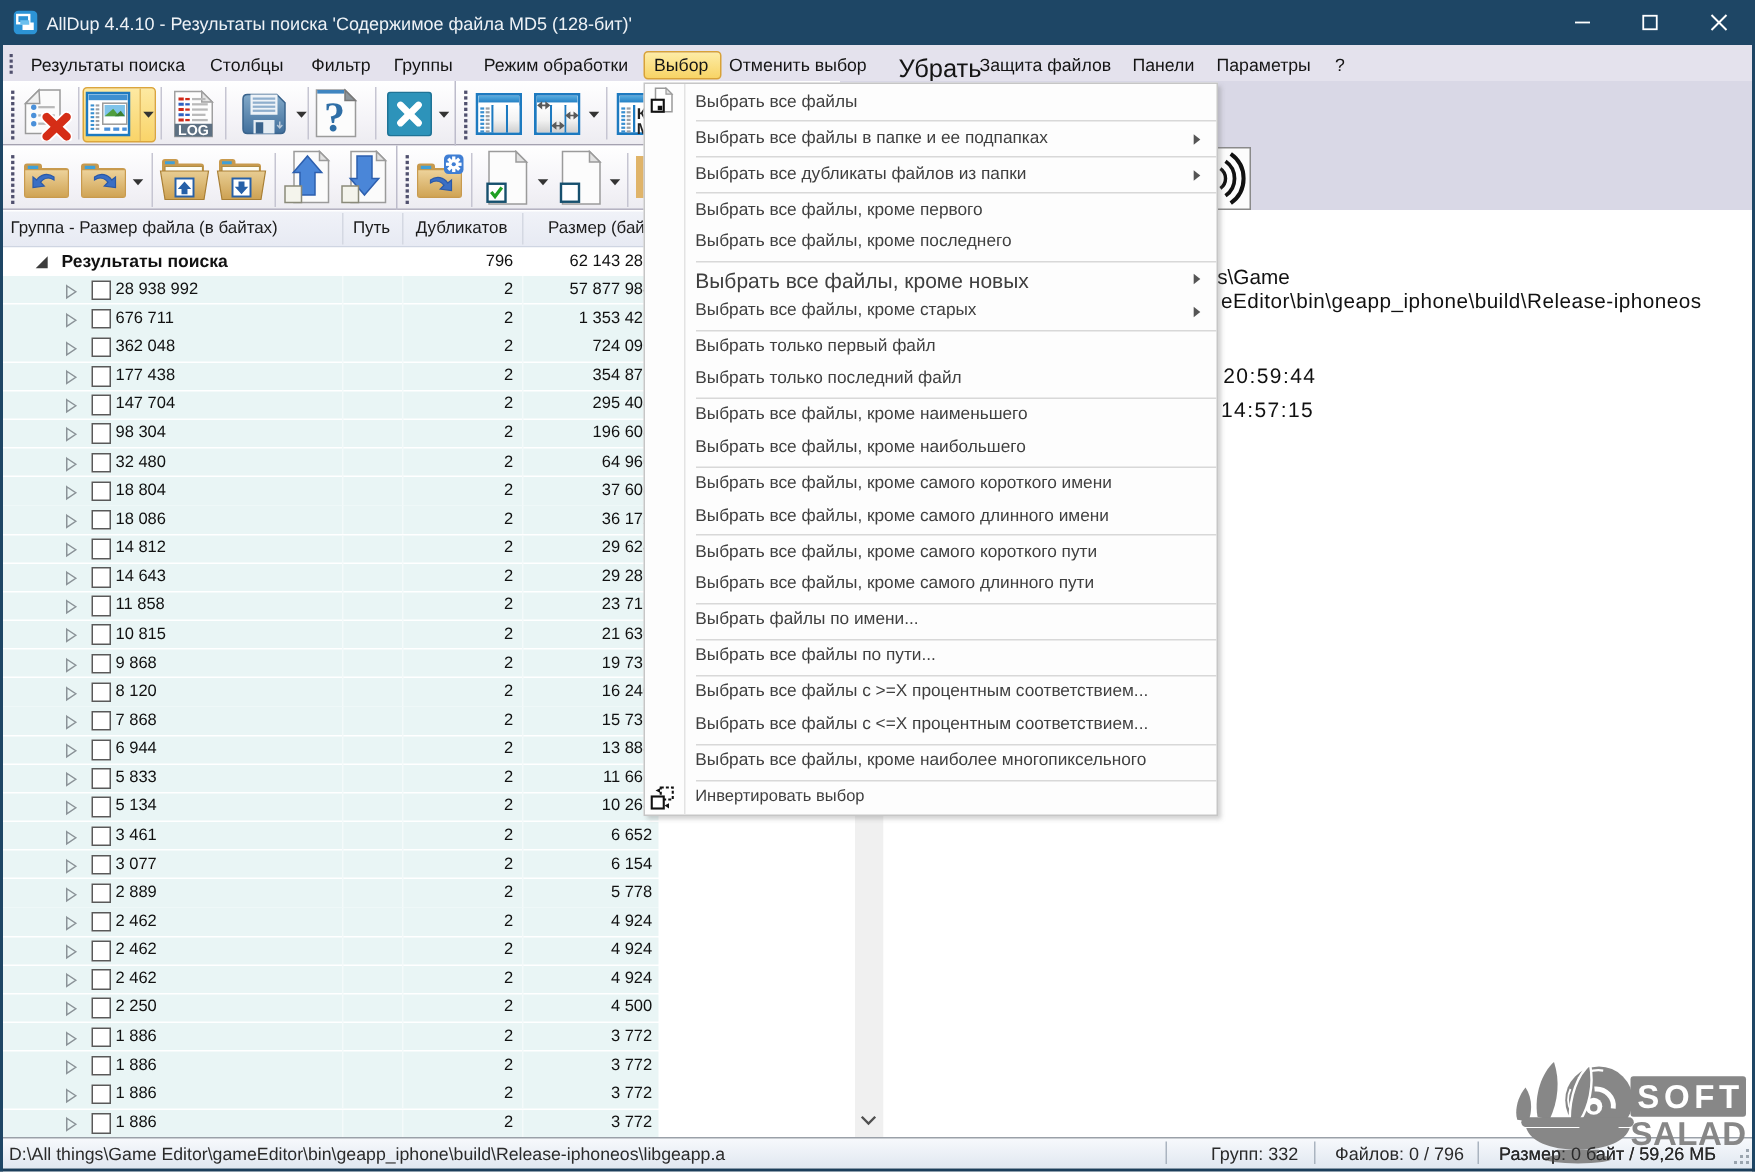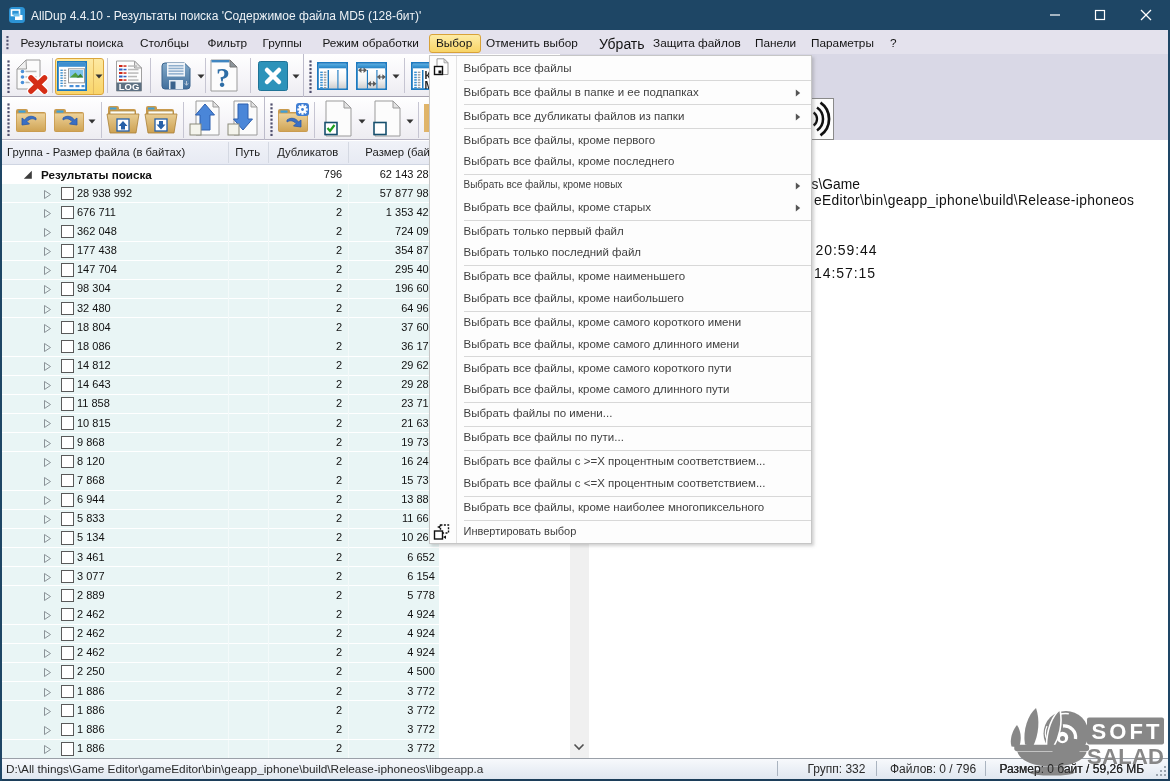--- a/index.html
+++ b/index.html
@@ -29,21 +29,21 @@
       <rect x="6.4" y="17.1" width="2.1" height="2.1" fill="#50506e"></rect>
     </svg>
     <div class="abs" style="left:429px;top:33.5px;width:51.5px;height:19px;border:1px solid #d8a238;border-radius:3px;background:linear-gradient(#fdeca6,#f8d466);"></div>
     <div class="abs" style="left:20.5px;top:36.2px;font-size:11.8px;color:#141414;white-space:nowrap;">Результаты поиска</div>
     <div class="abs" style="left:140px;top:36.2px;font-size:11.8px;color:#141414;white-space:nowrap;">Столбцы</div>
     <div class="abs" style="left:207.5px;top:36.2px;font-size:11.8px;color:#141414;white-space:nowrap;">Фильтр</div>
     <div class="abs" style="left:262.5px;top:36.2px;font-size:11.8px;color:#141414;white-space:nowrap;">Группы</div>
     <div class="abs" style="left:322.5px;top:36.2px;font-size:11.8px;color:#141414;white-space:nowrap;">Режим обработки</div>
     <div class="abs" style="left:436px;top:36.2px;font-size:11.8px;color:#141414;white-space:nowrap;">Выбор</div>
     <div class="abs" style="left:486px;top:36.2px;font-size:11.8px;color:#141414;white-space:nowrap;">Отменить выбор</div>
-    <div class="abs" style="left:599px;top:36.2px;font-size:14px;color:#141414;white-space:nowrap;">Убрать</div>
+    <div class="abs" style="left:599px;top:36.2px;font-size:17px;color:#141414;white-space:nowrap;">Убрать</div>
     <div class="abs" style="left:653px;top:36.2px;font-size:11.8px;color:#141414;white-space:nowrap;">Защита файлов</div>
     <div class="abs" style="left:755px;top:36.2px;font-size:11.8px;color:#141414;white-space:nowrap;">Панели</div>
     <div class="abs" style="left:811px;top:36.2px;font-size:11.8px;color:#141414;white-space:nowrap;">Параметры</div>
     <div class="abs" style="left:890px;top:36.2px;font-size:11.8px;color:#141414;white-space:nowrap;">?</div>
     <div class="abs" style="left:0;top:54px;width:1170px;height:86px;background:#d9d8e6;"></div>
     <div class="abs" style="left:0;top:54px;width:560px;height:43px;background:linear-gradient(#ffffff,#f5f4f8 60%,#edecf1);border-bottom:1px solid #a5a2b0;"></div>
     <div class="abs" style="left:0;top:97px;width:560px;height:43px;background:linear-gradient(#ffffff,#f5f4f8 60%,#edecf1);border-bottom:1px solid #b6b3c2;"></div>
     <svg class="abs" style="left:6.5px;top:59.5px" width="4" height="36">
       <rect x="0.4" y="0.4" width="2.2" height="2.2" fill="#50506e"></rect>
       <rect x="0.4" y="4.2" width="2.2" height="2.2" fill="#50506e"></rect>
@@ -904,21 +904,21 @@
     </svg>
     <div class="abs" style="left:463.5px;top:104.30px;width:347.5px;height:1px;background:#d8d8d8;"></div>
     <div class="abs" style="left:463.5px;top:109.50px;font-size:11.5px;color:#3f3f3f;white-space:nowrap;">Выбрать все дубликаты файлов из папки</div>
     <svg class="abs" style="left:795px;top:112.80px" width="6" height="8">
       <path d="M0.8 0.5 L5.2 4 L0.8 7.5 Z" fill="#555"></path>
     </svg>
     <div class="abs" style="left:463.5px;top:128.30px;width:347.5px;height:1px;background:#d8d8d8;"></div>
     <div class="abs" style="left:463.5px;top:133.50px;font-size:11.5px;color:#3f3f3f;white-space:nowrap;">Выбрать все файлы, кроме первого</div>
     <div class="abs" style="left:463.5px;top:155.10px;font-size:11.5px;color:#3f3f3f;white-space:nowrap;">Выбрать все файлы, кроме последнего</div>
     <div class="abs" style="left:463.5px;top:173.90px;width:347.5px;height:1px;background:#d8d8d8;"></div>
-    <div class="abs" style="left:463.5px;top:179.10px;font-size:10px;color:#3f3f3f;white-space:nowrap;">Выбрать все файлы, кроме новых</div>
+    <div class="abs" style="left:463.5px;top:179.10px;font-size:14px;color:#3f3f3f;white-space:nowrap;">Выбрать все файлы, кроме новых</div>
     <svg class="abs" style="left:795px;top:182.40px" width="6" height="8">
       <path d="M0.8 0.5 L5.2 4 L0.8 7.5 Z" fill="#555"></path>
     </svg>
     <div class="abs" style="left:463.5px;top:200.70px;font-size:11.5px;color:#3f3f3f;white-space:nowrap;">Выбрать все файлы, кроме старых</div>
     <svg class="abs" style="left:795px;top:204.00px" width="6" height="8">
       <path d="M0.8 0.5 L5.2 4 L0.8 7.5 Z" fill="#555"></path>
     </svg>
     <div class="abs" style="left:463.5px;top:219.50px;width:347.5px;height:1px;background:#d8d8d8;"></div>
     <div class="abs" style="left:463.5px;top:224.70px;font-size:11.5px;color:#3f3f3f;white-space:nowrap;">Выбрать только первый файл</div>
     <div class="abs" style="left:463.5px;top:246.30px;font-size:11.5px;color:#3f3f3f;white-space:nowrap;">Выбрать только последний файл</div>

